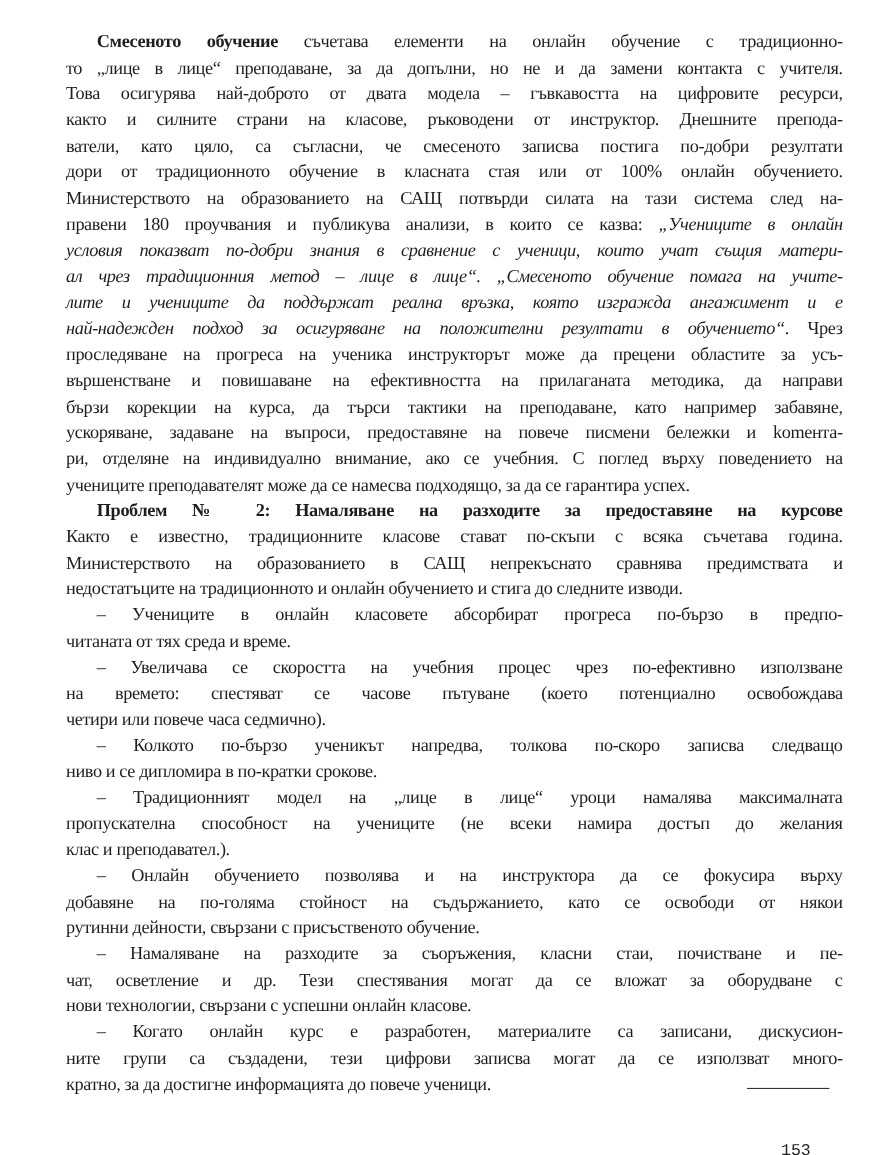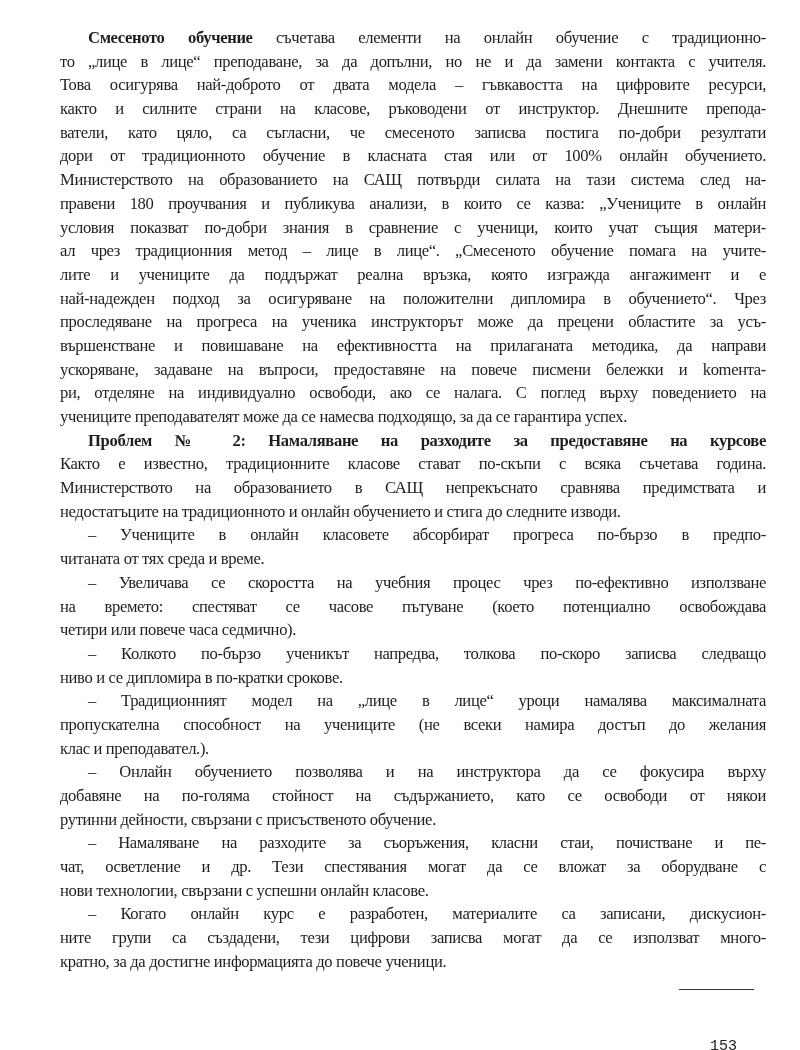--- a/index.html
+++ b/index.html
@@ -10,21 +10,21 @@
     font-size: 16.6px; color: #1e1e1e;
   }
   .line {
     display: block; height: 23.7px; line-height: 23.7px;
     white-space: nowrap; text-align: justify; text-align-last: justify;
     letter-spacing: -0.35px;
   }
   .line.last { text-align-last: left; font-family: Liberation Serif, serif; }
   .line.indent { padding-left: 28px; }
   .b { font-weight: bold; }
-  .i { }
+  .i { font-style: italic; }
   .footer-rule {
     position: absolute; left: 679px; top: 989px; width: 75px; height: 0;
     border-top: 1.5px solid #333;
   }
   .page-number {
     position: absolute; left: 710px; top: 1038px; width: 44px; text-align: left;
     font-family: Liberation Mono, monospace; font-size: 15px; color: #222;
   }
 </style>
 </head>
@@ -35,25 +35,26 @@
     <div class="line"><span>то „лице в лице“ преподаване, за да допълни, но не и да замени контакта с учителя.</span></div>
     <div class="line"><span>Това осигурява най-доброто от двата модела – гъвкавостта на цифровите ресурси,</span></div>
     <div class="line"><span>както и силните страни на класове, ръководени от инструктор. Днешните препода-</span></div>
     <div class="line"><span>ватели, като цяло, са съгласни, че смесеното записва постига по-добри резултати</span></div>
     <div class="line"><span>дори от традиционното обучение в класната стая или от 100% онлайн обучението.</span></div>
     <div class="line"><span>Министерството на образованието на САЩ потвърди силата на тази система след на-</span></div>
     <div class="line"><span>правени 180 проучвания и публикува анализи, в които се казва: </span><span class="i">„Учениците в онлайн</span></div>
     <div class="line"><span class="i">условия показват по-добри знания в сравнение с ученици, които учат същия матери-</span></div>
     <div class="line"><span class="i">ал чрез традиционния метод – лице в лице“. „Смесеното обучение помага на учите-</span></div>
     <div class="line"><span class="i">лите и учениците да поддържат реална връзка, която изгражда ангажимент и е</span></div>
-    <div class="line"><span class="i">най-надежден подход за осигуряване на положителни дипломира в обучението“</span><span>. Чрез</span></div>
+    <div class="line"><span class="i">най-надежден подход за осигуряване на положителни резултати в обучението“</span><span>. Чрез</span></div>
     <div class="line"><span>проследяване на прогреса на ученика инструкторът може да прецени областите за усъ-</span></div>
     <div class="line"><span>вършенстване и повишаване на ефективността на прилаганата методика, да направи</span></div>
+    <div class="line"><span>бързи корекции на курса, да търси тактики на преподаване, като например забавяне,</span></div>
     <div class="line"><span>ускоряване, задаване на въпроси, предоставяне на повече писмени бележки и komента-</span></div>
-    <div class="line"><span>ри, отделяне на индивидуално освободи, ако се налага. С поглед върху поведението на</span></div>
+    <div class="line"><span>ри, отделяне на индивидуално внимание, ако се учебния. С поглед върху поведението на</span></div>
     <div class="line last"><span>учениците преподавателят може да се намесва подходящо, за да се гарантира успех.</span></div>
     <div class="line indent"><span class="b">Проблем № 2: Намаляване на разходите за предоставяне на курсове</span></div>
     <div class="line"><span>Както е известно, традиционните класове стават по-скъпи с всяка съчетава година.</span></div>
     <div class="line"><span>Министерството на образованието в САЩ непрекъснато сравнява предимствата и</span></div>
     <div class="line last"><span>недостатъците на традиционното и онлайн обучението и стига до следните изводи.</span></div>
     <div class="line indent"><span>– Учениците в онлайн класовете абсорбират прогреса по-бързо в предпо-</span></div>
     <div class="line last"><span>читаната от тях среда и време.</span></div>
     <div class="line indent"><span>– Увеличава се скоростта на учебния процес чрез по-ефективно използване</span></div>
     <div class="line"><span>на времето: спестяват се часове пътуване (което потенциално освобождава</span></div>
     <div class="line last"><span>четири или повече часа седмично).</span></div>

